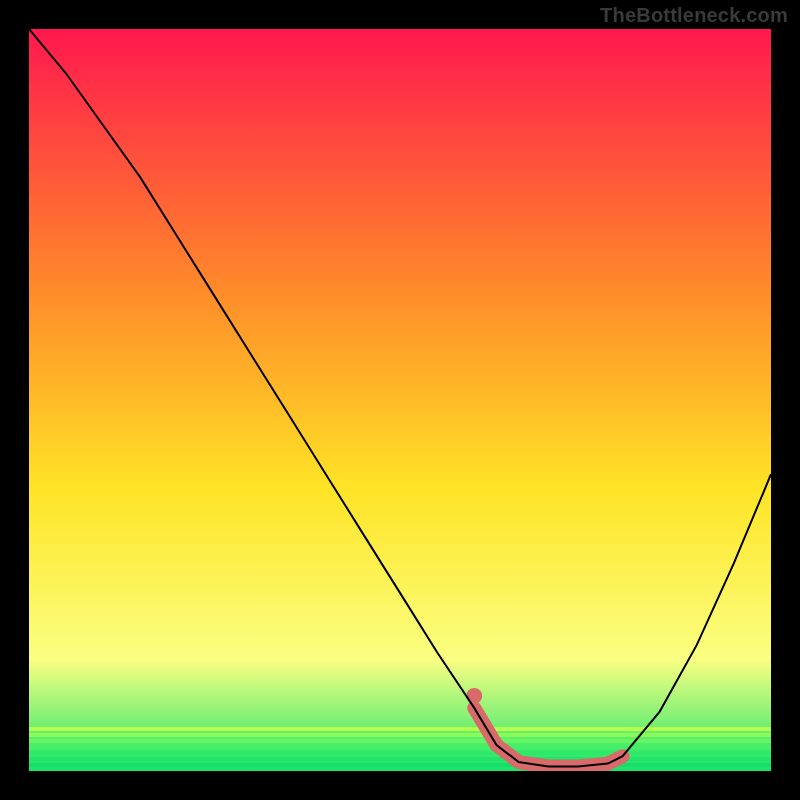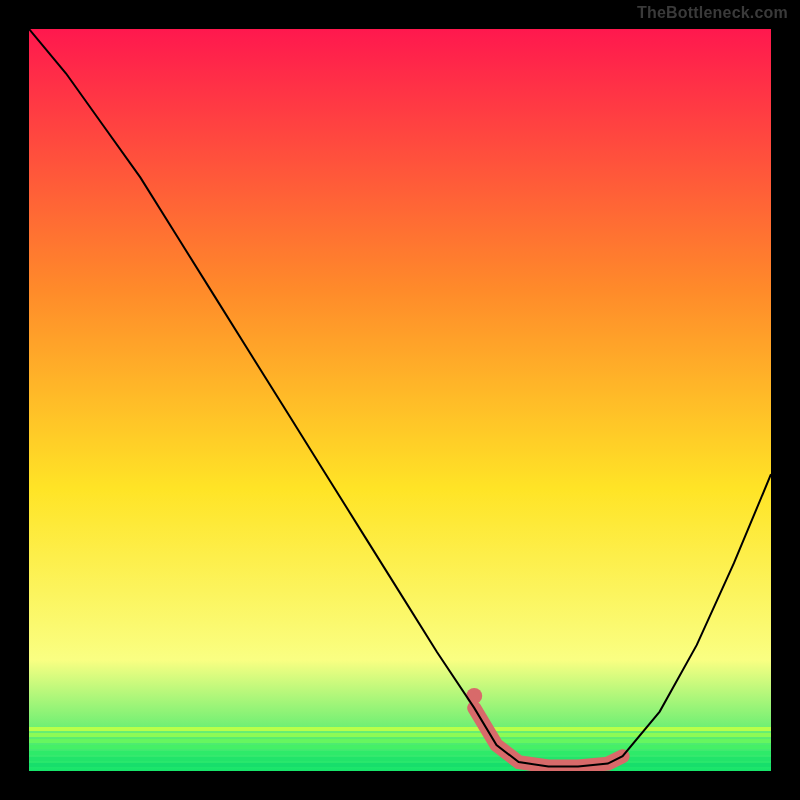--- a/index.html
+++ b/index.html
@@ -15,21 +15,21 @@
     position: relative;
     width: 800px;
     height: 800px;
     background: #000;
   }
   .watermark {
     position: absolute;
     top: 4px;
     right: 12px;
     color: #3a3a3a;
-    font-size: 16px;
+    font-size: 20px;
     font-weight: bold;
     letter-spacing: 0.2px;
     z-index: 30;
   }
   .plot-area {
     position: absolute;
     left: 29px;
     top: 29px;
     width: 742px;
     height: 742px;

